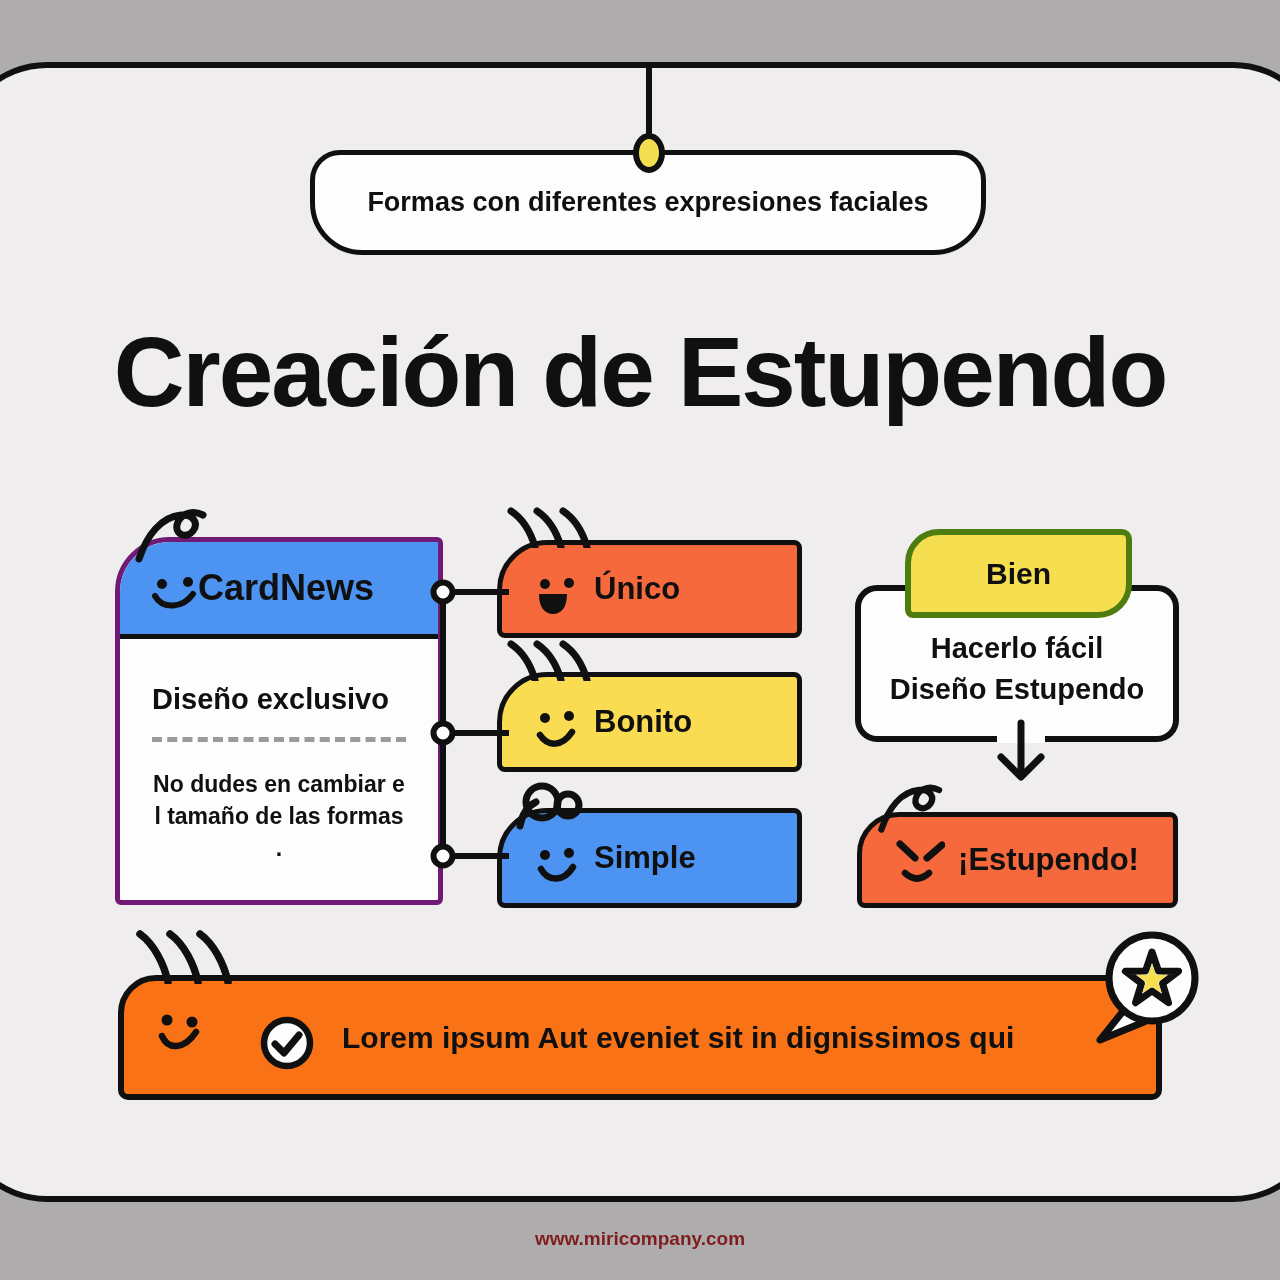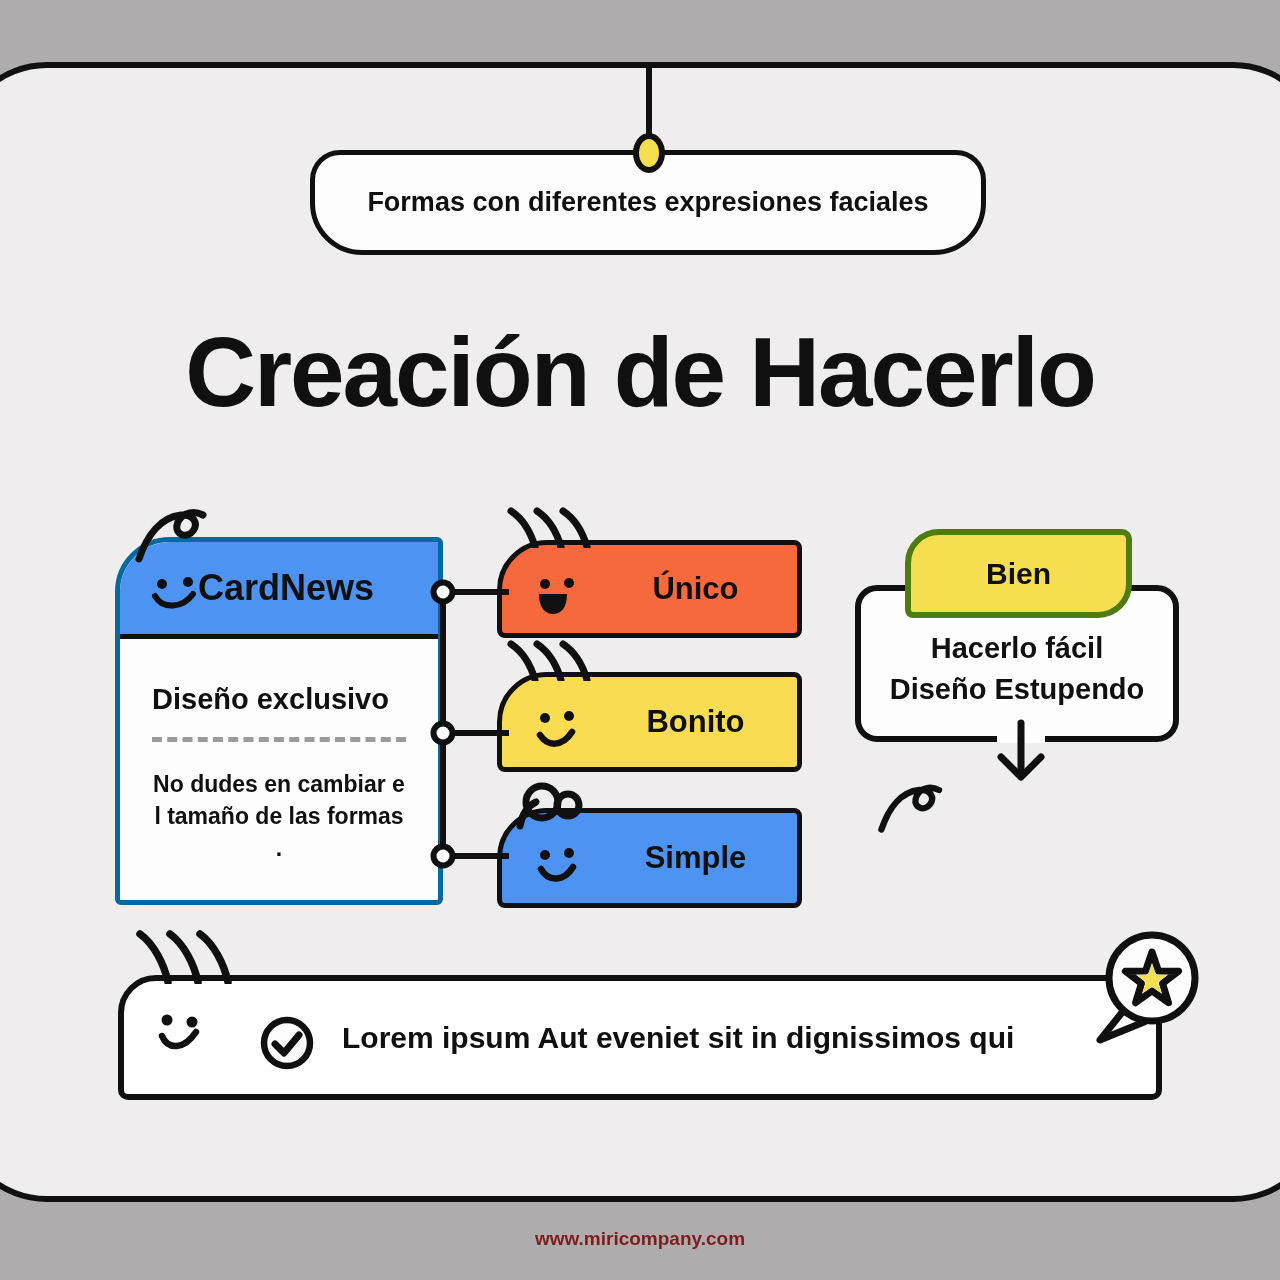--- a/index.html
+++ b/index.html
@@ -22,39 +22,39 @@
   .pill span{font-size:27px;font-weight:700;}
   .stem{z-index:4;}
   
   .title{
     position:absolute;left:0;top:318px;width:1280px;text-align:center;
     font-size:98px;font-weight:800;letter-spacing:-2px;line-height:1.12;
   }
   
   .news-card{
     position:absolute;left:115px;top:537px;width:328px;height:368px;box-sizing:border-box;
-    background:#FDFDFD;border:5px solid #0369a1;border-radius:55px 6px 6px 6px;z-index:1;
+    background:#FDFDFD;border:5px solid #701a75;border-radius:55px 6px 6px 6px;z-index:1;
   }
   .news-header{
     position:relative;height:97px;background:#4D93F1;border-bottom:5px solid #101010;
     border-radius:50px 0 0 0;display:flex;align-items:center;box-sizing:border-box;padding-left:78px;
   }
   .news-header .nh-label{font-size:36px;font-weight:800;}
   .news-body{padding:44px 0 0 0;}
   .news-heading{font-size:29px;font-weight:800;padding-left:32px;}
   .news-divider{margin:21px 32px 0 32px;border:0;border-top:5px dashed #9b9b9b;}
   .news-text{margin-top:26px;text-align:center;font-size:23px;font-weight:700;line-height:32px;}
   
   .connector{z-index:2;}
   
   .feature{
     position:absolute;left:497px;width:305px;height:100px;box-sizing:border-box;
     border:5px solid #101010;border-radius:50px 8px 8px 8px;display:flex;align-items:center;z-index:1;
   }
-  .feature .f-label{flex:1;margin-left:92px;text-align:center;font-size:31px;font-weight:800;}
+  .feature .f-label{flex:1;margin-left:92px;font-size:31px;font-weight:800;}
   .f-orange{background:#F5693D;top:540px;height:98px;}
   .f-yellow{background:#F9DC51;top:672px;}
   .f-blue{background:#4D93F1;top:808px;}
   
   .callout{
     position:absolute;left:855px;top:585px;width:324px;height:157px;box-sizing:border-box;
     background:#FDFDFD;border:6px solid #101010;border-radius:22px;z-index:1;
     display:flex;flex-direction:column;justify-content:flex-end;align-items:center;padding-bottom:26px;
   }
   .callout .c-line{font-size:29px;font-weight:800;line-height:41px;text-align:right;}
@@ -68,21 +68,21 @@
   
   .result-box{
     position:absolute;left:857px;top:812px;width:321px;height:96px;box-sizing:border-box;
     background:#F5693D;border:5px solid #101010;border-radius:42px 8px 8px 8px;
     display:flex;align-items:center;z-index:1;
   }
   .result-box .r-label{flex:1;margin-left:62px;text-align:center;font-size:31px;font-weight:800;}
   
   .banner{
     position:absolute;left:118px;top:975px;width:1044px;height:125px;box-sizing:border-box;
-    background:#ffffff;border:6px solid #101010;border-radius:38px 10px 10px 10px;
+    background:#f97316;border:6px solid #101010;border-radius:38px 10px 10px 10px;
     display:flex;align-items:center;z-index:1;
   }
   .banner .b-text{margin-left:218px;font-size:30px;font-weight:700;}
   .bubble{z-index:2;}
   
   .footer{
     position:absolute;left:0;top:1228px;width:1280px;text-align:center;
     font-size:19px;font-weight:600;color:#7f1d1d;
   }
   svg{display:block;}
@@ -96,21 +96,21 @@
 
   <svg class="abs stem" style="left:620px;top:60px;" width="60" height="118" viewBox="0 0 60 118">
     <line x1="29" y1="2" x2="29" y2="80" stroke="#101010" stroke-width="6"></line>
     <ellipse cx="29" cy="93" rx="13" ry="17" fill="#F5DE4F" stroke="#101010" stroke-width="6"></ellipse>
   </svg>
 
   <div class="pill">
     <span>Formas con diferentes expresiones faciales</span>
   </div>
 
-  <div class="title">Creación de Hacerlo</div>
+  <div class="title">Creación de Estupendo</div>
 
   <svg class="abs" style="left:133px;top:505px;z-index:2;" width="80" height="60" viewBox="0 0 80 60">
     <path d="M6,54 C14,30 28,12 48,10 C60,9 66,18 60,26 C54,34 42,30 44,20 C46,10 58,4 70,10" fill="none" stroke="#101010" stroke-width="7" stroke-linecap="round"></path>
   </svg>
   <div class="news-card">
     <div class="news-header">
       <svg class="abs" style="left:25px;top:28px;" width="60" height="48" viewBox="0 0 60 48">
         <circle cx="17" cy="14" r="5" fill="#101010"></circle>
         <circle cx="43" cy="12" r="5" fill="#101010"></circle>
         <path d="M10,26 C18,40 38,38 48,24" fill="none" stroke="#101010" stroke-width="6" stroke-linecap="round"></path>
@@ -189,20 +189,28 @@
   </div>
   <svg class="abs arrow" style="left:985px;top:715px;" width="72" height="72" viewBox="0 0 72 72">
     <rect x="12" y="14" width="48" height="14" fill="#FDFDFD"></rect>
     <line x1="36" y1="8" x2="36" y2="54" stroke="#101010" stroke-width="7" stroke-linecap="round"></line>
     <path d="M16,42 L36,62 L56,42" fill="none" stroke="#101010" stroke-width="7" stroke-linecap="round" stroke-linejoin="round"></path>
   </svg>
 
   <svg class="abs" style="left:876px;top:780px;z-index:2;" width="72" height="56" viewBox="0 0 80 60">
     <path d="M6,54 C14,30 28,12 48,10 C60,9 66,18 60,26 C54,34 42,30 44,20 C46,10 58,4 70,10" fill="none" stroke="#101010" stroke-width="7" stroke-linecap="round"></path>
   </svg>
+  <div class="result-box">
+    <svg class="abs" style="left:28px;top:20px;" width="55" height="52" viewBox="0 0 55 52">
+      <path d="M10,7 L25,21" stroke="#101010" stroke-width="7" stroke-linecap="round"></path>
+      <path d="M37,21 L52,8" stroke="#101010" stroke-width="7" stroke-linecap="round"></path>
+      <path d="M15,36 Q27,47 39,36" fill="none" stroke="#101010" stroke-width="6.5" stroke-linecap="round"></path>
+    </svg>
+    <span class="r-label">¡Estupendo!</span>
+  </div>
 
   <svg class="abs" style="left:132px;top:926px;z-index:2;" width="115" height="58" viewBox="0 0 115 58">
     <path d="M36,56 C32,38 22,18 8,8" fill="none" stroke="#101010" stroke-width="7.5" stroke-linecap="round"></path>
     <path d="M66,56 C62,38 52,18 38,8" fill="none" stroke="#101010" stroke-width="7.5" stroke-linecap="round"></path>
     <path d="M96,56 C92,38 82,18 68,8" fill="none" stroke="#101010" stroke-width="7.5" stroke-linecap="round"></path>
   </svg>
   <div class="banner">
     <svg class="abs" style="left:30px;top:27px;" width="55" height="50" viewBox="0 0 55 50">
       <circle cx="13" cy="12" r="5.5" fill="#101010"></circle>
       <circle cx="38" cy="14" r="5.5" fill="#101010"></circle>

